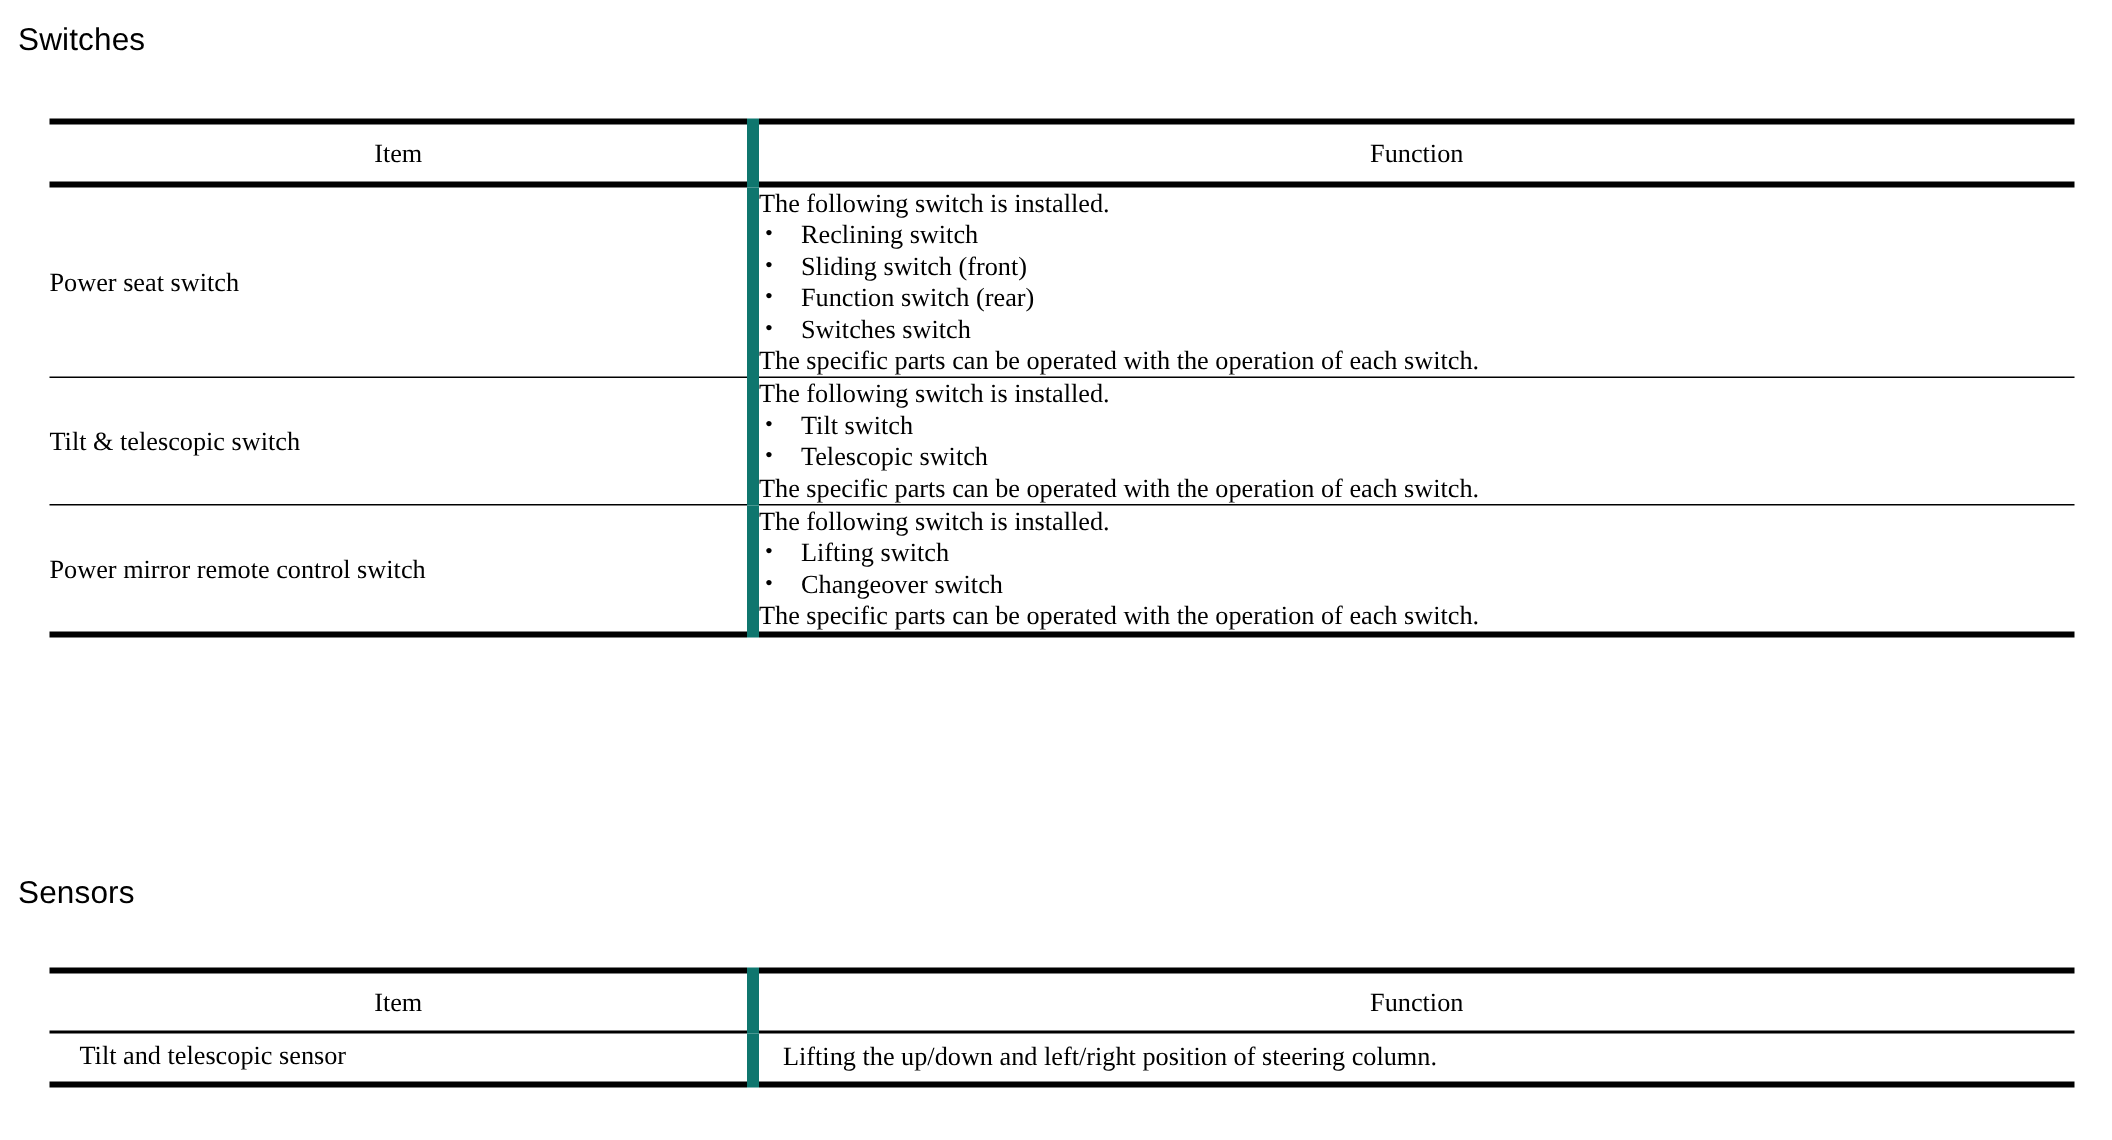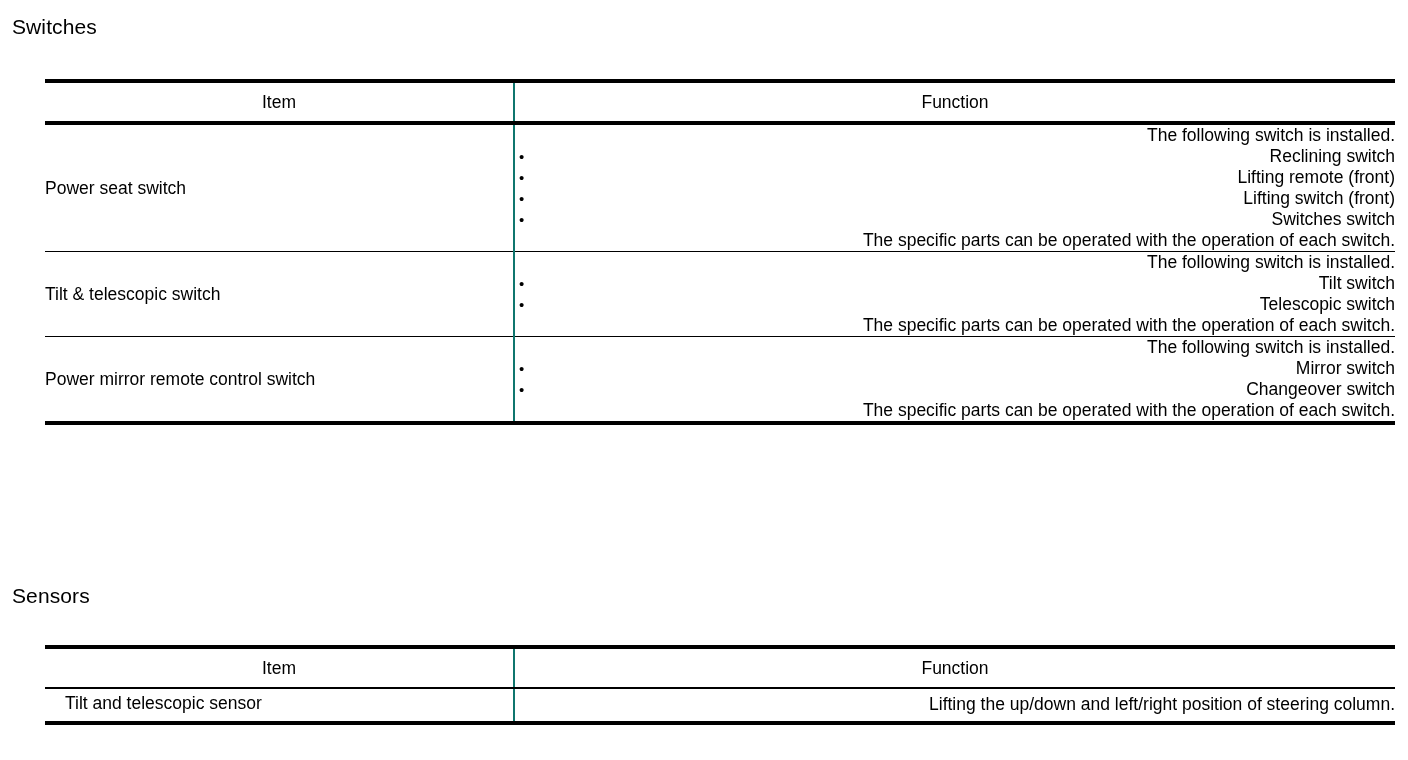--- a/index.html
+++ b/index.html
@@ -32,26 +32,27 @@
     font-weight: 400;
     letter-spacing: 0.1px;
     white-space: nowrap;
   }
   #heading-switches { top: 15px; }
   #heading-sensors  { top: 584px; }
 
   
   .spec-table {
     position: absolute;
-    left: 45px;
+    left: 33px;
     width: 1350px;
     border-collapse: collapse;
     table-layout: fixed;
     font-size: 17.5px;
     line-height: 21px;
+    font-family: Liberation Serif, serif;
   }
   #table-switches { top: 79px; }
   #table-sensors  { top: 645px; }
 
   .spec-table col.col-item { width: 469px; }
   .spec-table col.col-func { width: 881px; }
 
   .spec-table thead tr {
     border-top: 4px solid #000;
   }
@@ -59,41 +60,40 @@
     font-weight: 400;
     text-align: center;
     padding: 9px 0 8px 0;
     vertical-align: middle;
   }
   #table-switches thead tr th { border-bottom: 4px solid #000; }
   #table-sensors  thead tr th { border-bottom: 2.5px solid #000; }
 
   .spec-table thead th.th-func,
   .spec-table tbody td.td-func {
-    border-left: 2px solid #0f766e;
+    border-left: 8px solid #0f766e;
   }
 
   .spec-table tbody td {
     vertical-align: middle;
     padding: 0;
   }
   .spec-table tbody tr + tr td {
     border-top: 1.5px solid #000;
   }
   .spec-table tbody tr:last-child td {
     border-bottom: 4px solid #000;
   }
 
   .td-item {
     padding: 6px 0 6px 17px;
     white-space: nowrap;
   }
   .td-func {
     padding: 6px 0 6px 16px;
-    text-align: right;
   }
 
   
   #table-sensors .td-item { padding: 2px 0 6px 20px; }
   #table-sensors .td-func { padding: 5px 0 6px 16px; }
 
   
   .func-lead, .func-tail {
     margin: 0;
     white-space: nowrap;
@@ -144,25 +144,25 @@
         <td class="td-item">Power seat switch</td>
         <td class="td-func">
           <p class="func-lead">The following switch is installed.</p>
           <ul class="bullet-list">
             <li>
               <span class="bullet-mark">•</span>
               <span>Reclining switch</span>
             </li>
             <li>
               <span class="bullet-mark">•</span>
-              <span>Lifting remote (front)</span>
-            </li>
-            <li>
-              <span class="bullet-mark">•</span>
-              <span>Lifting switch (front)</span>
+              <span>Sliding switch (front)</span>
+            </li>
+            <li>
+              <span class="bullet-mark">•</span>
+              <span>Function switch (rear)</span>
             </li>
             <li>
               <span class="bullet-mark">•</span>
               <span>Switches switch</span>
             </li>
           </ul>
           <p class="func-tail">The specific parts can be operated with the operation of each switch.</p>
         </td>
       </tr>
 
@@ -184,21 +184,21 @@
         </td>
       </tr>
 
       <tr>
         <td class="td-item">Power mirror remote control switch</td>
         <td class="td-func">
           <p class="func-lead">The following switch is installed.</p>
           <ul class="bullet-list">
             <li>
               <span class="bullet-mark">•</span>
-              <span>Mirror switch</span>
+              <span>Lifting switch</span>
             </li>
             <li>
               <span class="bullet-mark">•</span>
               <span>Changeover switch</span>
             </li>
           </ul>
           <p class="func-tail">The specific parts can be operated with the operation of each switch.</p>
         </td>
       </tr>
 

